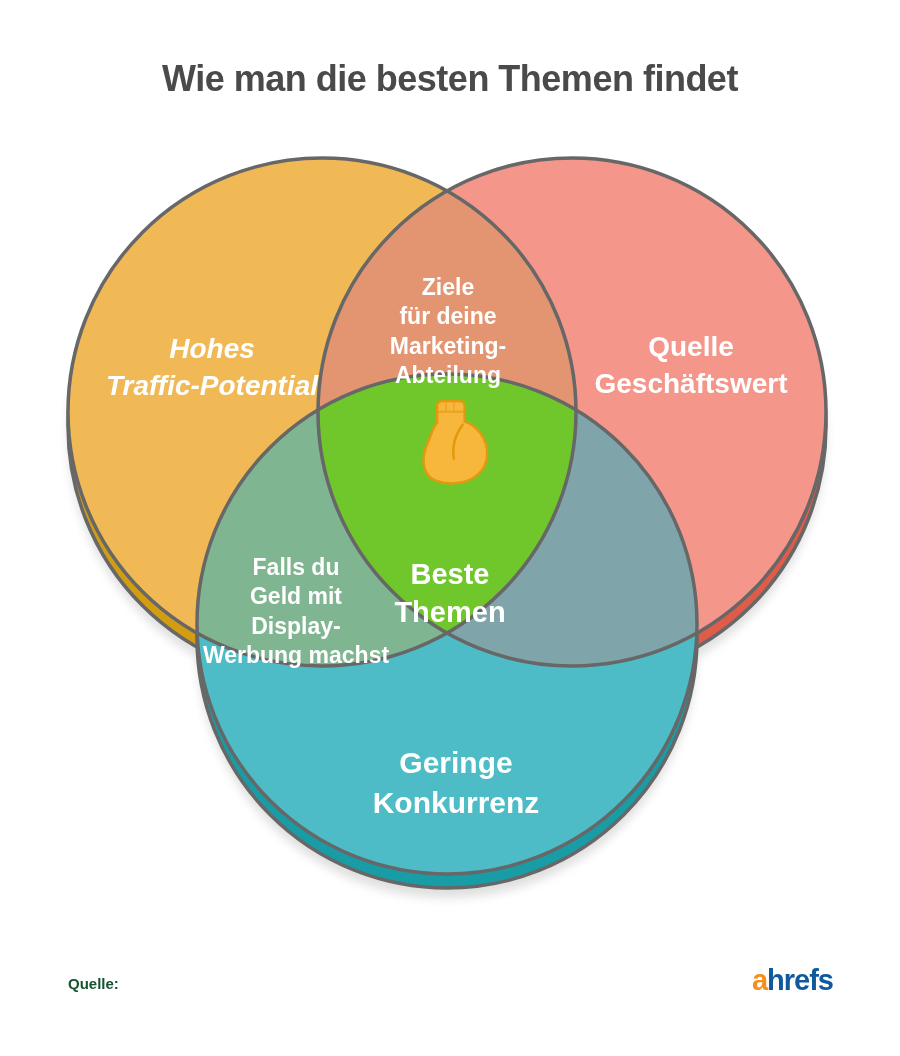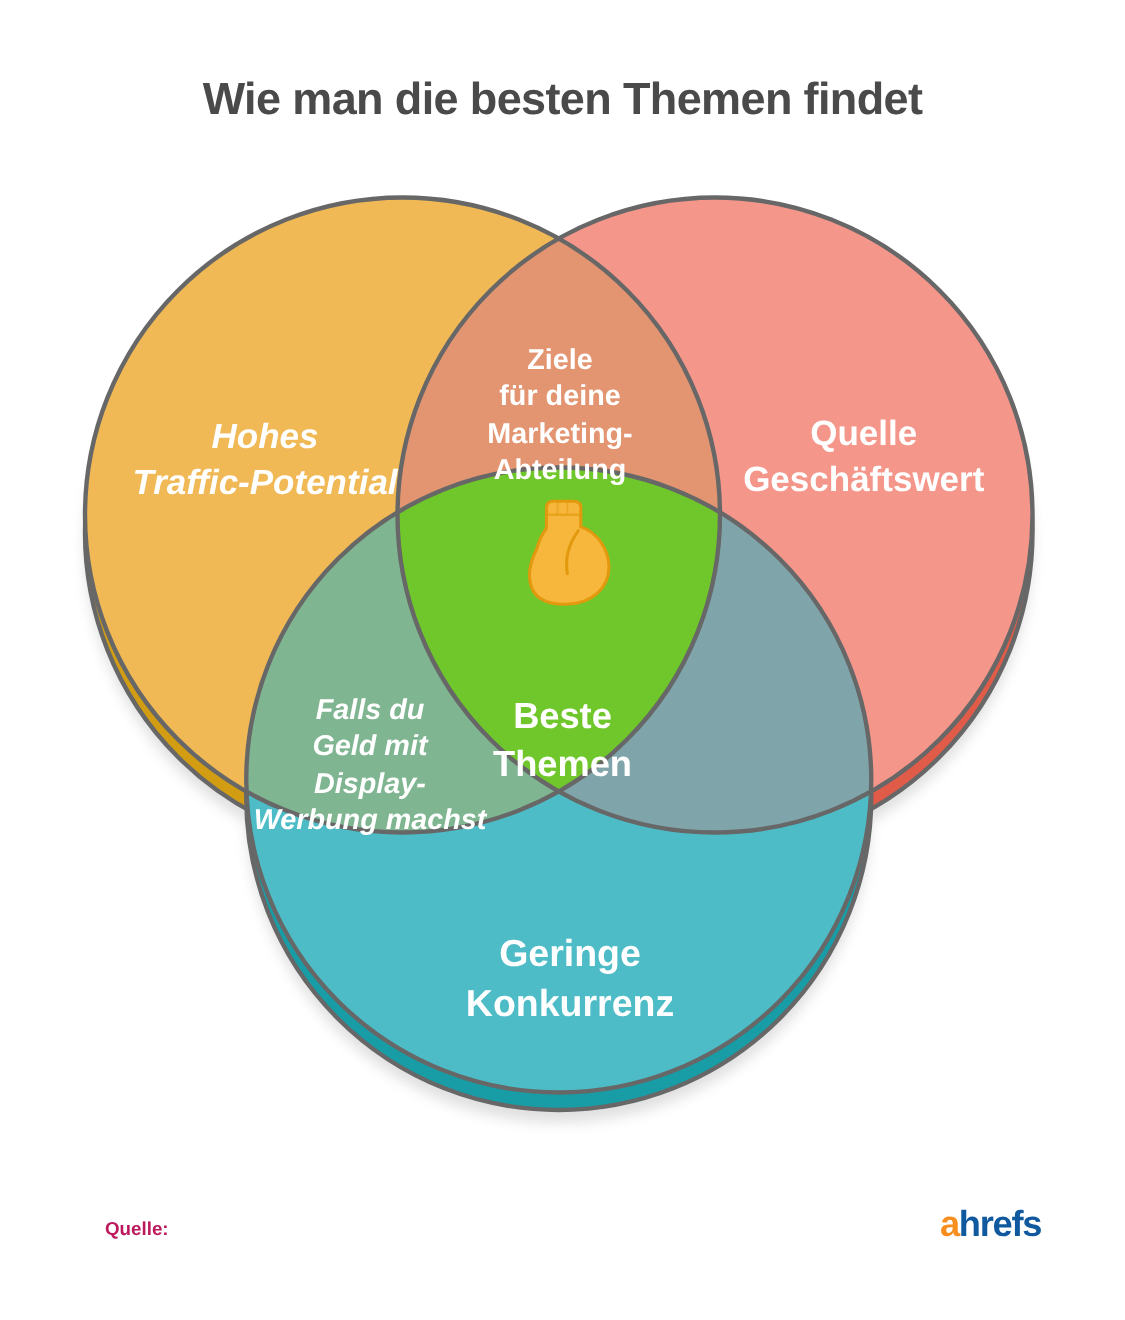--- a/index.html
+++ b/index.html
@@ -38,24 +38,24 @@
   .lbl-bottom   { font-size: 30px; }
   .lbl-overlap  { font-size: 23px; line-height: 1.28; }
   .lbl-center   { font-size: 29px; }
   .biceps {
     position: absolute;
     left: 447px; top: 447px;
     transform: translate(-50%, -50%);
   }
   .footer-label {
     position: absolute;
-    left: 84px; top: 975px;
+    left: 68px; top: 975px;
     font-size: 15px;
     font-weight: 700;
-    color: #be185d;
+    color: #14532d;
   }
   .footer-url {
     position: absolute;
     left: 140px; top: 973px;
     font-size: 16px;
     color: #4c4c4c;
   }
   .logo {
     position: absolute;
     right: 67px; top: 964px;
@@ -138,21 +138,21 @@
   </svg>
 
   <div class="vlabel lbl-circle" style="left:212px; top:324px;font-style:italic;">Hohes
 Traffic-Potential</div>
   <div class="vlabel lbl-circle" style="left:691px; top:322px;">Quelle
 Geschäftswert</div>
   <div class="vlabel lbl-overlap" style="left:448px; top:288px;">Ziele
 für deine
 Marketing-
 Abteilung</div>
-  <div class="vlabel lbl-overlap" style="left:296px; top:568px;font-style:italic;">Falls du
+  <div class="vlabel lbl-overlap" style="left:296px; top:568px;">Falls du
 Geld mit
 Display-
 Werbung machst</div>
   <div class="vlabel lbl-bottom" style="left:456px; top:739px;">Geringe
 Konkurrenz</div>
   <div class="vlabel lbl-center" style="left:450px; top:549px;">Beste
 Themen</div>
 
   <div class="footer-label">Quelle:</div>
   <div class="logo">

